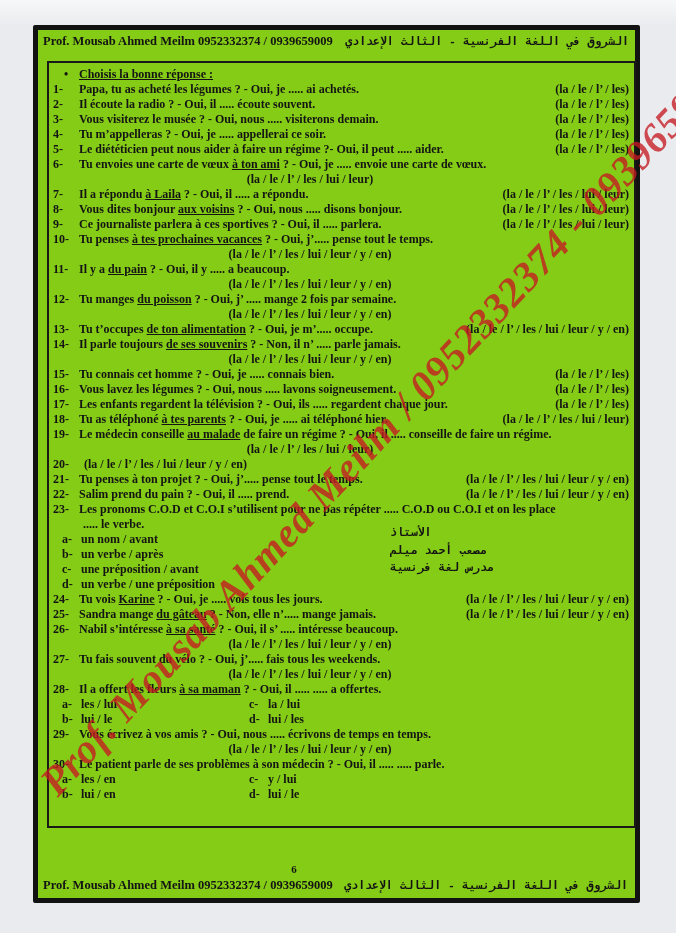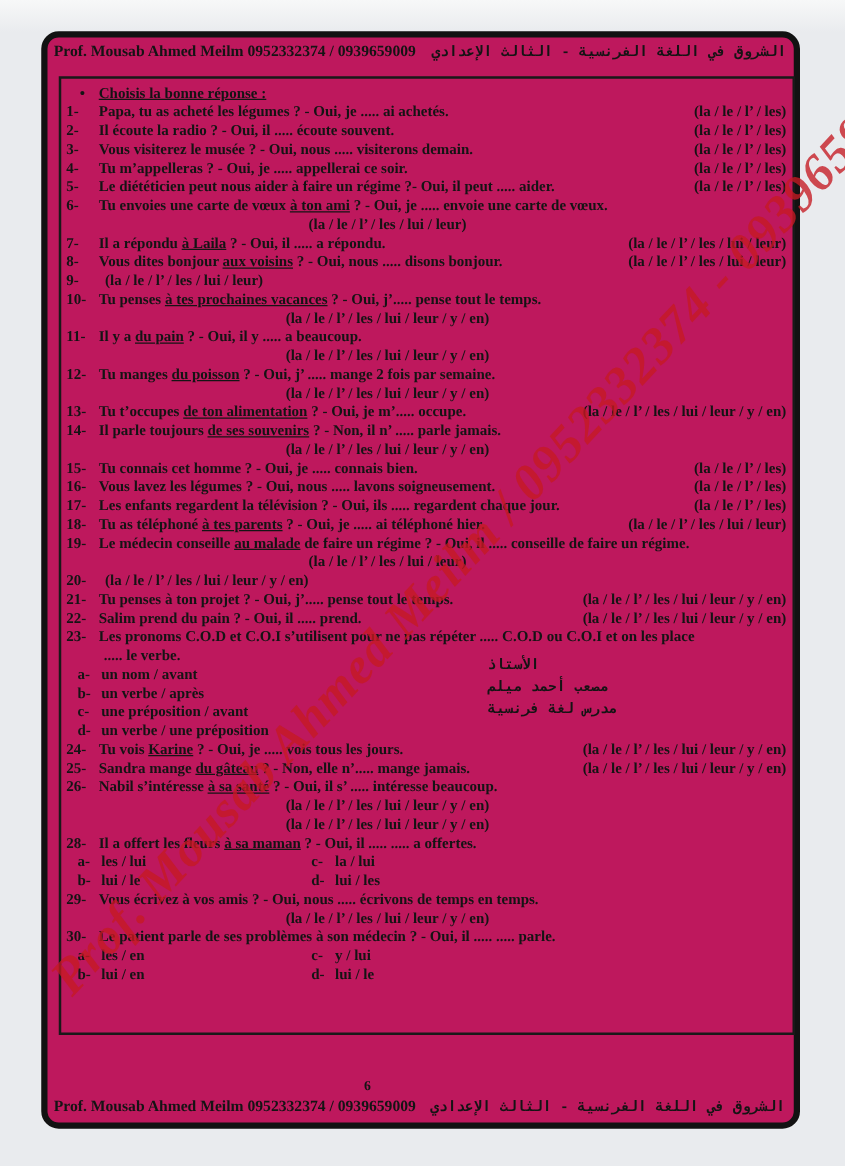--- a/index.html
+++ b/index.html
@@ -4,22 +4,22 @@
 <style>
   html,body{margin:0;padding:0;}
   body{
     width:676px;height:933px;position:relative;overflow:hidden;
     background:linear-gradient(#f7f8f8 0px,#e9ebee 26px,#e9ebee 100%);
     font-family:"Liberation Serif", serif;
     color:#141414;
   }
   .sheet{
     position:absolute;left:33px;top:25px;width:607px;height:878px;
-    box-sizing:border-box;border:5px solid #121212;background:#be185d;
-    border-radius:14px;
+    box-sizing:border-box;border:5px solid #121212;background:#84cc16;
+    border-radius:2px;
   }
   .header-row{
     position:absolute;top:4px;left:5px;right:6px;
     display:flex;justify-content:space-between;align-items:baseline;
     font-weight:bold;font-size:12.5px;white-space:nowrap;
   }
   .arabic{
     font-family:Liberation Mono, monospace;
     direction:rtl;font-size:11.5px;font-weight:bold;
   }
@@ -115,20 +115,21 @@
           <span class="q-text"><span>Il a répondu </span><span class="u">à Laila</span><span> ? - Oui, il ..... a répondu.</span></span>
           <span class="q-opts">(la / le / l’ / les / lui / leur)</span>
         </div>
         <div class="q-line">
           <span class="q-num">8-</span>
           <span class="q-text"><span>Vous dites bonjour </span><span class="u">aux voisins</span><span> ? - Oui, nous ..... disons bonjour.</span></span>
           <span class="q-opts">(la / le / l’ / les / lui / leur)</span>
         </div>
         <div class="q-line">
           <span class="q-num">9-</span>
+          <span class="q-text"><span>Ce journaliste parlera à ces sportives ? - Oui, il ..... parlera.</span></span>
           <span class="q-opts">(la / le / l’ / les / lui / leur)</span>
         </div>
         <div class="q-line">
           <span class="q-num">10-</span>
           <span class="q-text"><span>Tu penses </span><span class="u">à tes prochaines vacances</span><span> ? - Oui, j’..... pense tout le temps.</span></span>
         </div>
         <div class="q-center">(la / le / l’ / les / lui / leur / y / en)</div>
         <div class="q-line">
           <span class="q-num">11-</span>
           <span class="q-text"><span>Il y a </span><span class="u">du pain</span><span> ? - Oui, il y ..... a beaucoup.</span></span>
@@ -225,20 +226,24 @@
         <div class="q-line">
           <span class="q-num">25-</span>
           <span class="q-text"><span>Sandra mange </span><span class="u">du gâteau</span><span> ? - Non, elle n’..... mange jamais.</span></span>
           <span class="q-opts">(la / le / l’ / les / lui / leur / y / en)</span>
         </div>
         <div class="q-line">
           <span class="q-num">26-</span>
           <span class="q-text"><span>Nabil s’intéresse </span><span class="u">à sa santé</span><span> ? - Oui, il s’ ..... intéresse beaucoup.</span></span>
         </div>
         <div class="q-center">(la / le / l’ / les / lui / leur / y / en)</div>
+        <div class="q-line">
+          <span class="q-num">27-</span>
+          <span class="q-text"><span>Tu fais souvent du vélo ? - Oui, j’..... fais tous les weekends.</span></span>
+        </div>
         <div class="q-center">(la / le / l’ / les / lui / leur / y / en)</div>
         <div class="q-line">
           <span class="q-num">28-</span>
           <span class="q-text"><span>Il a offert les fleurs </span><span class="u">à sa maman</span><span> ? - Oui, il ..... ..... a offertes.</span></span>
         </div>
         <div class="choice-row">
           <span class="choice">
             <span class="choice-label">a-</span>
             <span class="choice-text">les / lui</span>
           </span>

